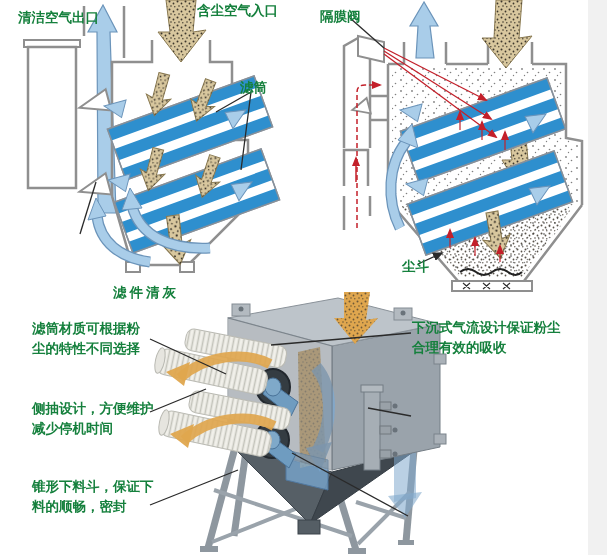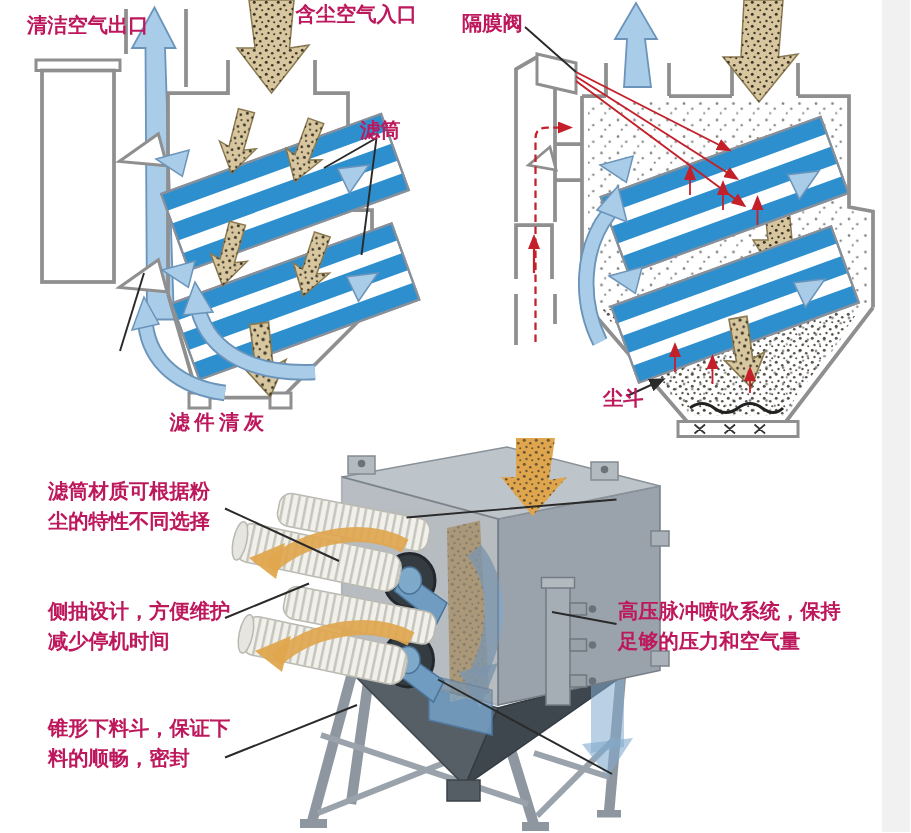--- a/index.html
+++ b/index.html
@@ -1,18 +1,18 @@
 <!DOCTYPE html>
 <html><head>
 <meta charset="utf-8">
 <style>
   html,body{margin:0;padding:0;background:#fff;}
   .canvas{position:relative;width:607px;height:555px;background:#ffffff;overflow:hidden;
           font-family:"DejaVu Sans","Liberation Sans",sans-serif;}
-  .lbl{position:absolute;font-weight:bold;font-size:13.5px;line-height:20px;color:#be185d;}
+  .lbl{position:absolute;font-weight:bold;font-size:13.5px;line-height:20px;color:#15803d;}
   .abs{position:absolute;}
   .strip{position:absolute;top:0;right:0;width:19px;height:555px;background:#f1f1f1;}
   svg{display:block;}
 </style>
 </head>
 <body>
 
 <div class="canvas">
 
   <svg class="abs" style="left:0;top:0" width="300" height="300" viewBox="0 0 300 300">
@@ -287,24 +287,24 @@
       <line x1="150" y1="505" x2="238" y2="470"></line>
       <line x1="411" y1="333" x2="271" y2="345"></line>
       <line x1="411" y1="416" x2="368" y2="408"></line>
       <line x1="408" y1="516" x2="292" y2="453"></line>
     </g>
   </svg>
 
   <div class="lbl" style="left:18px;top:7px">清洁空气出口</div>
   <div class="lbl" style="left:197px;top:0">含尘空气入口</div>
   <div class="lbl" style="left:240px;top:77px">滤筒</div>
-  <div class="lbl" style="left:113px;top:272px;letter-spacing:3px">滤件清灰</div>
-
-  <div class="lbl" style="left:308px;top:6px">隔膜阀</div>
+  <div class="lbl" style="left:113px;top:282px;letter-spacing:3px">滤件清灰</div>
+
+  <div class="lbl" style="left:320px;top:6px">隔膜阀</div>
   <div class="lbl" style="left:402px;top:256px">尘斗</div>
 
   <div class="lbl" style="left:32px;top:318px;width:118px">滤筒材质可根据粉尘的特性不同选择</div>
   <div class="lbl" style="left:32px;top:398px;width:128px">侧抽设计，方便维护减少停机时间</div>
   <div class="lbl" style="left:32px;top:476px;width:128px">锥形下料斗，保证下料的顺畅，密封</div>
-  <div class="lbl" style="left:412px;top:398px;width:154px">高压脉冲喷吹系统，保持足够的压力和空气量</div>
+  <div class="lbl" style="left:412px;top:317px;width:152px">下沉式气流设计保证粉尘合理有效的吸收</div>
 
   <div class="strip"></div>
 </div>
 
 </body></html>

